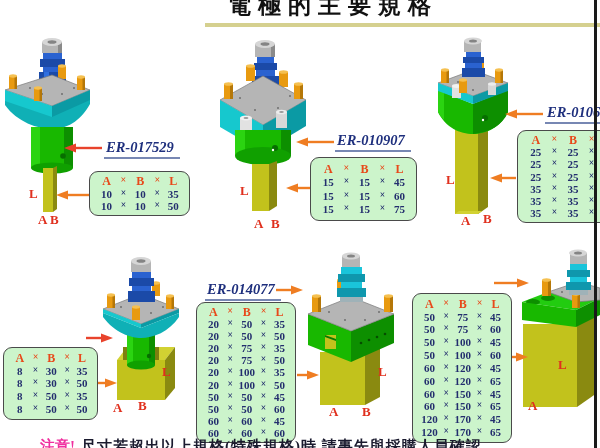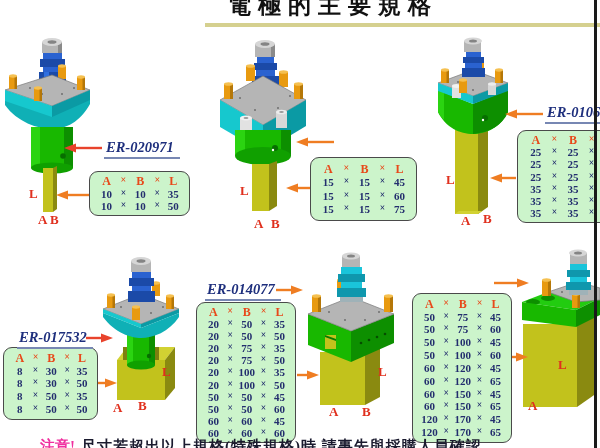--- a/index.html
+++ b/index.html
@@ -320,23 +320,23 @@
       <rect x="66" y="52" width="25" height="8" fill="var(--cyan-dark)"></rect>
       <rect x="69" y="60" width="19" height="5" fill="#9fb2b8"></rect>
     </g>
     <g>
       <rect x="70" y="23" width="17" height="11" fill="var(--gray)"></rect>
       <ellipse cx="78" cy="23" rx="9" ry="3.5" fill="var(--gray-light)"></ellipse>
       <ellipse cx="78" cy="23" rx="4" ry="1.6" fill="#848484"></ellipse>
     </g>
   </svg>
 
-  <div class="mlabel" style="left:104px;top:139px">ER-020971</div>
+  <div class="mlabel" style="left:104px;top:139px">ER-017529</div>
+  <div class="mlabel" style="left:335px;top:132px">ER-010907</div>
   <div class="mlabel" style="left:545px;top:104px">ER-0106</div>
-  <div class="mlabel" style="left:17px;top:329px">ER-017532</div>
   <div class="mlabel" style="left:205px;top:281px">ER-014077</div>
 
   <div class="spec-table" style="left:89px;top:171px;width:101px;height:45px">
       <div class="trow thead">
         <span>A</span>
         <span>×</span>
         <span>B</span>
         <span>×</span>
         <span>L</span>
       </div>

